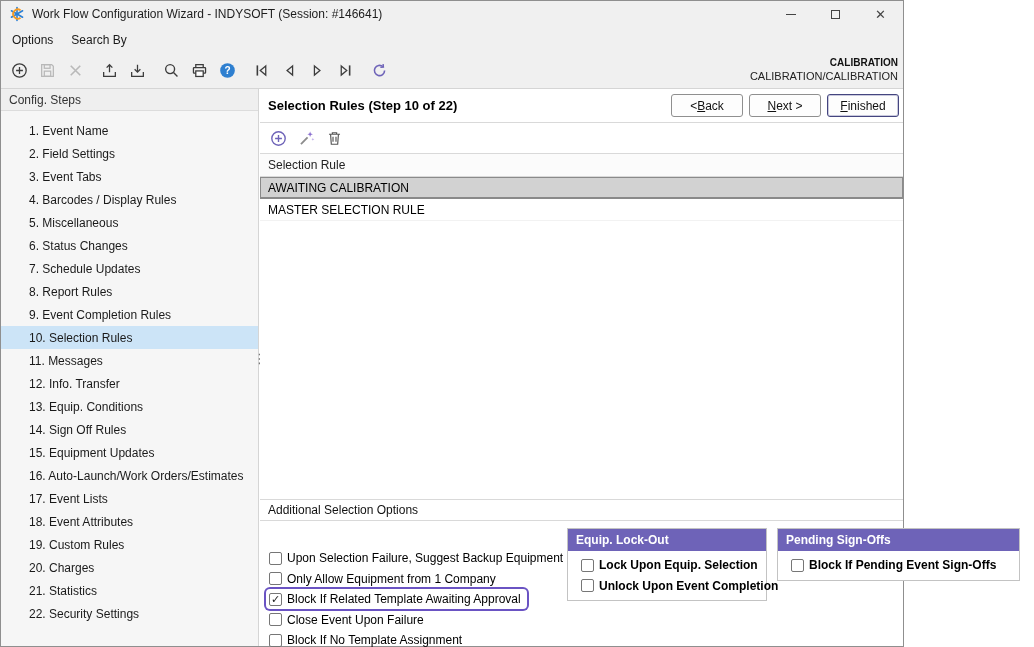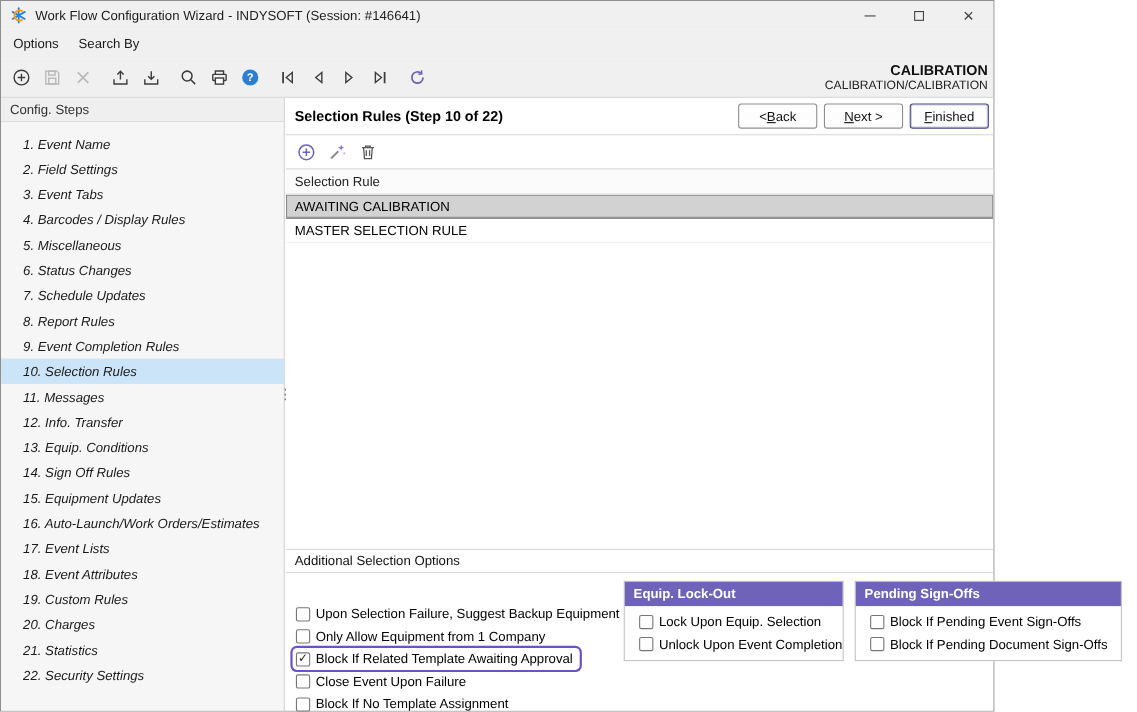--- a/index.html
+++ b/index.html
@@ -28,28 +28,28 @@
   
   .toolbar{position:absolute;top:52px;left:0;right:0;height:36px;background:var(--chrome);border-bottom:1px solid #d5d5d5;display:flex;align-items:center;padding-left:6px;}
   .tb-group{display:flex;gap:3px;margin-right:9px;}
   .tb-btn{width:25px;height:25px;display:flex;align-items:center;justify-content:center;color:#3c3c3c;}
   .tb-btn.disabled{color:#b9b9b9;}
   .tb-btn svg{display:block;}
   .tb-refresh{color:var(--accent);}
   .i-help .bg{fill:var(--help-blue);}
   .i-help .q{fill:#fff;font-weight:bold;font-size:9.5px;font-family:"Liberation Sans",sans-serif;}
   .header-block{margin-left:auto;text-align:right;padding-right:5px;line-height:1.25;}
-  .ctx-title{font-size:13px;font-weight:bold;color:#111;}
+  .ctx-title{font-size:10px;font-weight:bold;color:#111;}
   .ctx-sub{font-size:11px;color:#222;}
 
   
   .sidebar{position:absolute;top:88px;left:0;width:258px;bottom:0;background:#f6f6f6;border-right:1px solid #d5d5d5;}
   .sidebar-header{height:22px;background:#efefef;border-bottom:1px solid #dcdcdc;display:flex;align-items:center;padding-left:8px;color:#333;}
   .sidebar-list{padding-top:8px;}
-  .side-item{height:23px;display:flex;align-items:center;padding-left:20px;white-space:nowrap;font-style:italic;}
+  .side-item{height:23px;display:flex;align-items:center;padding-left:28px;white-space:nowrap;}
   .side-item.selected{background:var(--sel-blue);}
   .splitter{position:absolute;right:-2px;top:266px;width:7px;height:22px;color:#777;font-size:13px;line-height:7px;text-align:center;letter-spacing:0;}
 
   
   .main{position:absolute;top:88px;left:259px;right:0;bottom:0;background:#fff;}
   .main-header{position:absolute;top:0;left:0;right:0;height:34px;border-bottom:1px solid var(--border);display:flex;align-items:center;justify-content:space-between;padding:0 4px 0 8px;}
   .main-title{font-size:13px;font-weight:bold;color:#000;}
   .wizard-buttons{display:flex;gap:6px;}
   .nav-btn{min-width:72px;height:23px;background:#fdfdfd;border:1px solid #8f8f8f;border-radius:3px;font-family:"Liberation Sans",sans-serif;font-size:12px;color:#111;display:inline-flex;align-items:center;justify-content:center;cursor:default;}
   .nav-btn.default{border:1px solid #44457f;box-shadow:inset 0 0 0 1px #c9c9dd;}
@@ -70,21 +70,21 @@
   .cb-list{position:absolute;left:6px;top:7px;display:flex;flex-direction:column;margin-top:20px;}
   .cb-row{display:inline-flex;align-items:center;gap:5px;height:20px;padding:0 6px 0 3px;align-self:flex-start;margin-bottom:0.5px;}
   .cb-row.focused{box-shadow:0 0 0 2px var(--focus);border-radius:4px;}
   .cb-box{width:13px;height:13px;border:1px solid #767676;background:#fff;border-radius:2px;display:inline-flex;align-items:center;justify-content:center;font-size:11px;line-height:1;color:#222;flex:0 0 13px;}
   .cb-label{white-space:nowrap;color:#000;}
 
   .group{position:absolute;top:7px;border:1px solid #c3c3c3;background:#fff;}
   .group-equip{left:307px;width:200px;}
   .group-pending{left:517px;width:243px;}
   .group-header{height:22px;background:var(--accent);color:#fff;font-weight:bold;display:flex;align-items:center;padding:0 8px;white-space:nowrap;}
-  .group-body{padding:4px 4px 4px 10px;display:flex;flex-direction:column;}
+  .group-body{padding:4px 4px 4px 10px;display:flex;flex-direction:column;font-weight:bold;}
 </style>
 </head>
 <body>
 
 <div class="window">
 
   <div class="titlebar">
     <span class="app-icon">
       <svg width="16" height="16" viewBox="0 0 16 16">
         <g stroke="#2b7fd4" stroke-width="1.6" stroke-linecap="round">
@@ -329,22 +329,18 @@
           </div>
       </div>
 
       <div class="group group-pending">
         <div class="group-header">Pending Sign-Offs</div>
         <div class="group-body">
             <div class="cb-row">
               <span class="cb-box"></span>
               <span class="cb-label">Block If Pending Event Sign-Offs</span>
             </div>
-            <div class="cb-row">
-              <span class="cb-box"></span>
-              <span class="cb-label">Block If Pending Document Sign-Offs</span>
-            </div>
           </div>
       </div>
     </div>
 
   </div>
 </div>
 
 </body></html>

